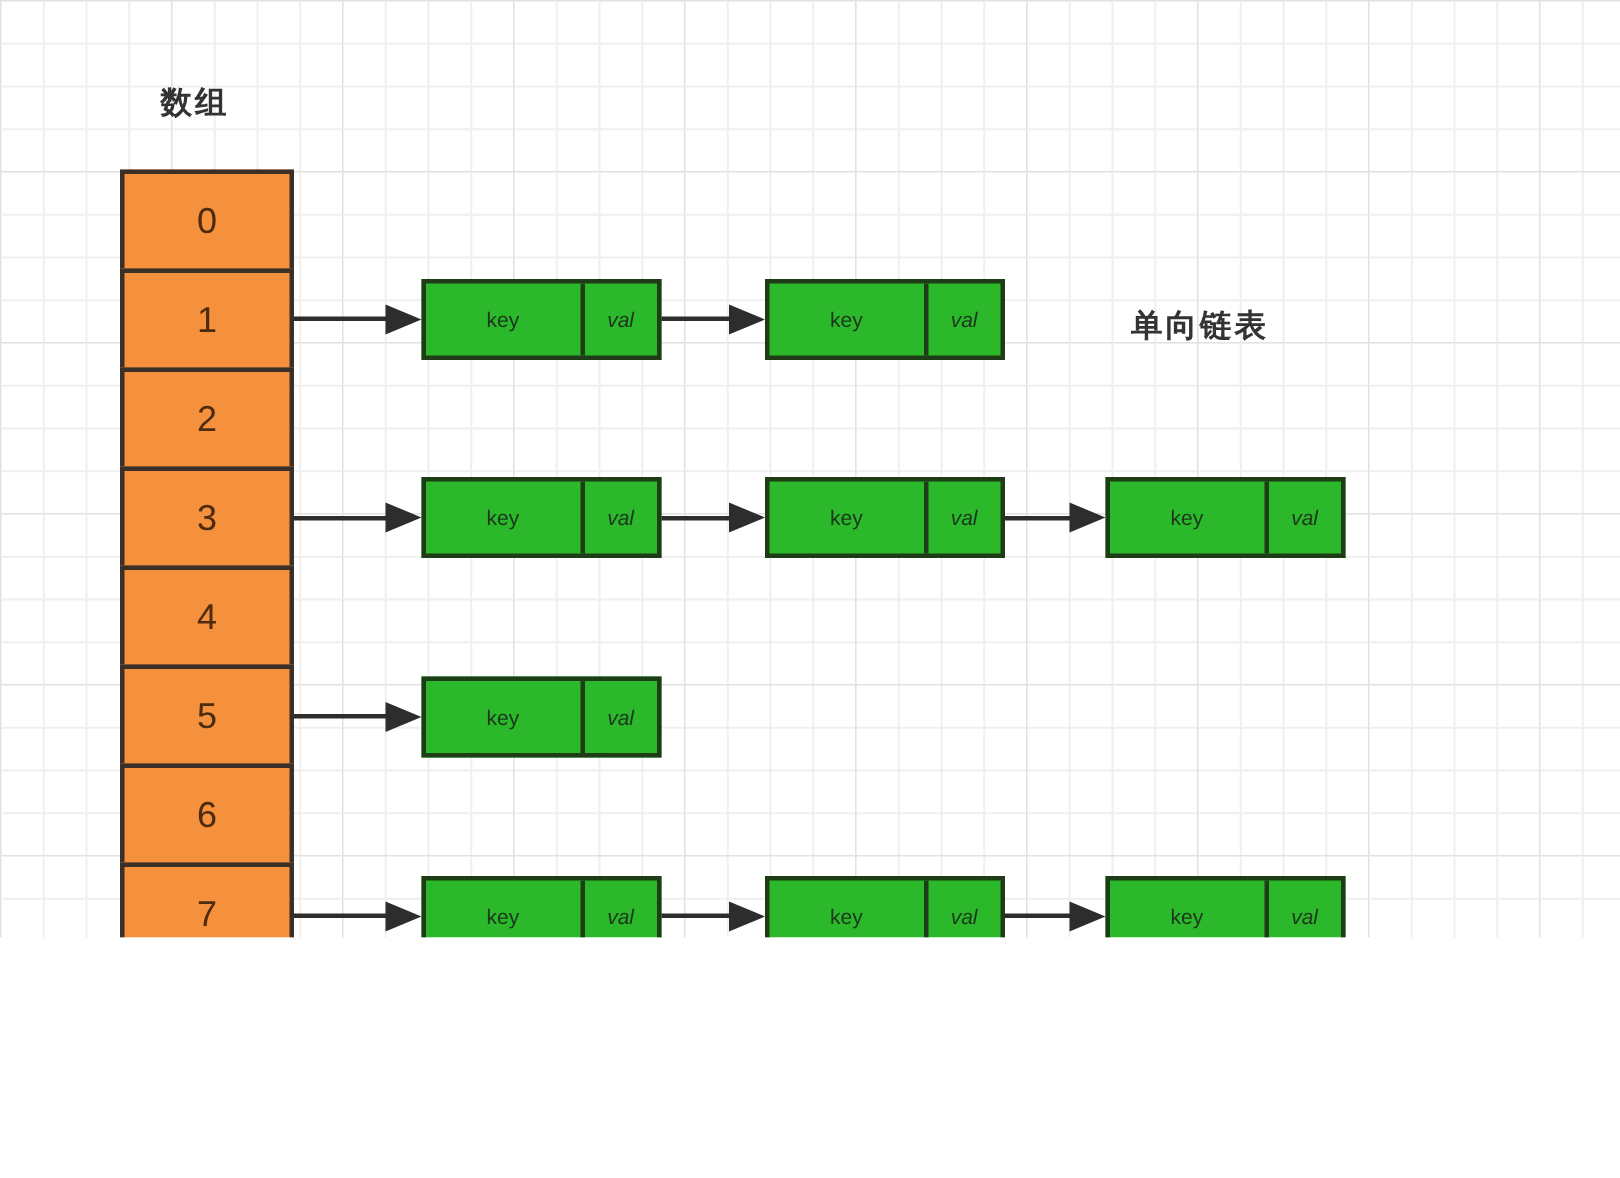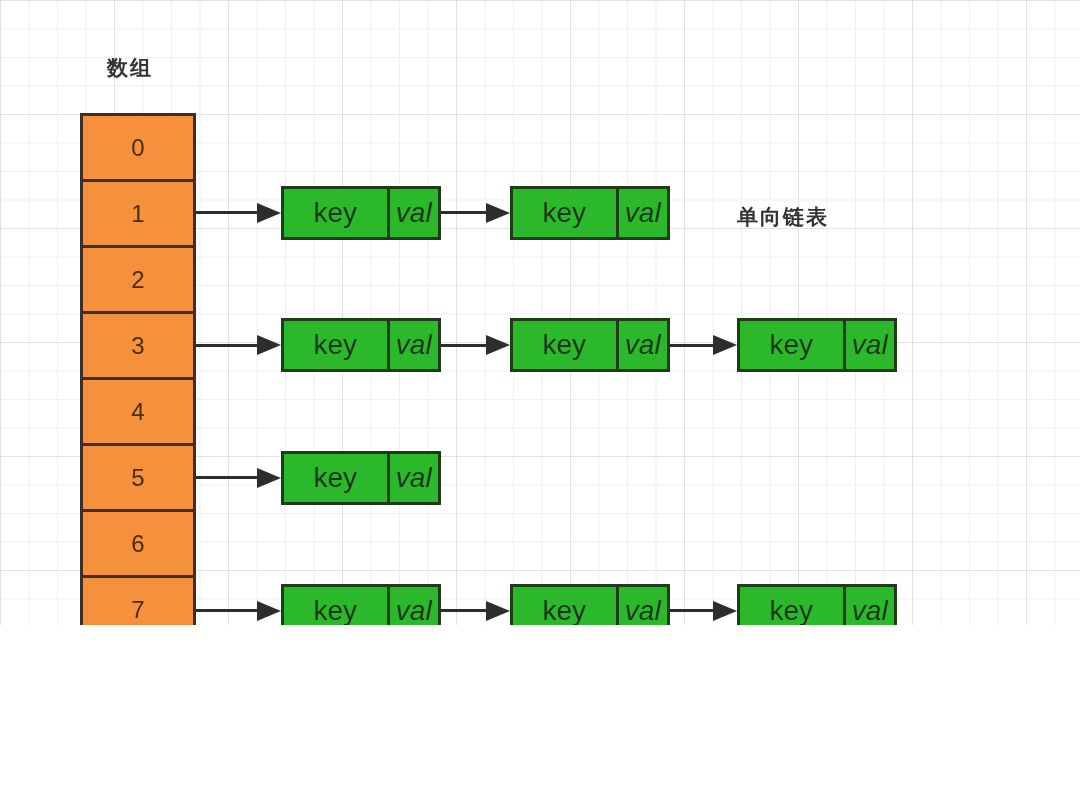--- a/index.html
+++ b/index.html
@@ -30,21 +30,21 @@
   }
   .title{
     position:absolute;
     font-size:21px;
     font-weight:bold;
     color:var(--label-text);
     letter-spacing:2px;
     white-space:nowrap;
   }
   .arr-title{left:107px;top:54px;}
-  .list-title{left:737px;top:203px;}
+  .list-title{left:754px;top:203px;}
   .array{
     position:absolute;left:80px;top:113px;width:116px;height:597px;
     display:flex;flex-direction:column;
   }
   .arr-cell{
     flex:1;box-sizing:border-box;
     background:var(--array-fill);
     border:3px solid var(--array-border);
     margin-top:-3px;
     display:flex;align-items:center;justify-content:center;
@@ -52,21 +52,21 @@
   }
   .arr-cell:first-child{margin-top:0;}
   .node{
     position:absolute;width:160px;height:54px;box-sizing:border-box;
     background:var(--node-fill);
     border:3px solid var(--node-border);
     display:flex;
   }
   .ncell{
     flex:1;display:flex;align-items:center;justify-content:center;
-    font-size:28px;color:var(--node-text);margin-left:27px;
+    font-size:14px;color:var(--node-text);margin-left:27px;
   }
   .ncell + .ncell{border-left:3px solid var(--node-border);font-style:italic;}
   .arrow{position:absolute;height:22px;}
   .arrow .shaft{
     position:absolute;left:0;right:18px;top:50%;margin-top:-1.5px;
     height:3px;background:var(--arrow);display:block;
   }
   .arrow .head{
     position:absolute;right:0;top:50%;margin-top:-10px;display:block;
     width:0;height:0;

